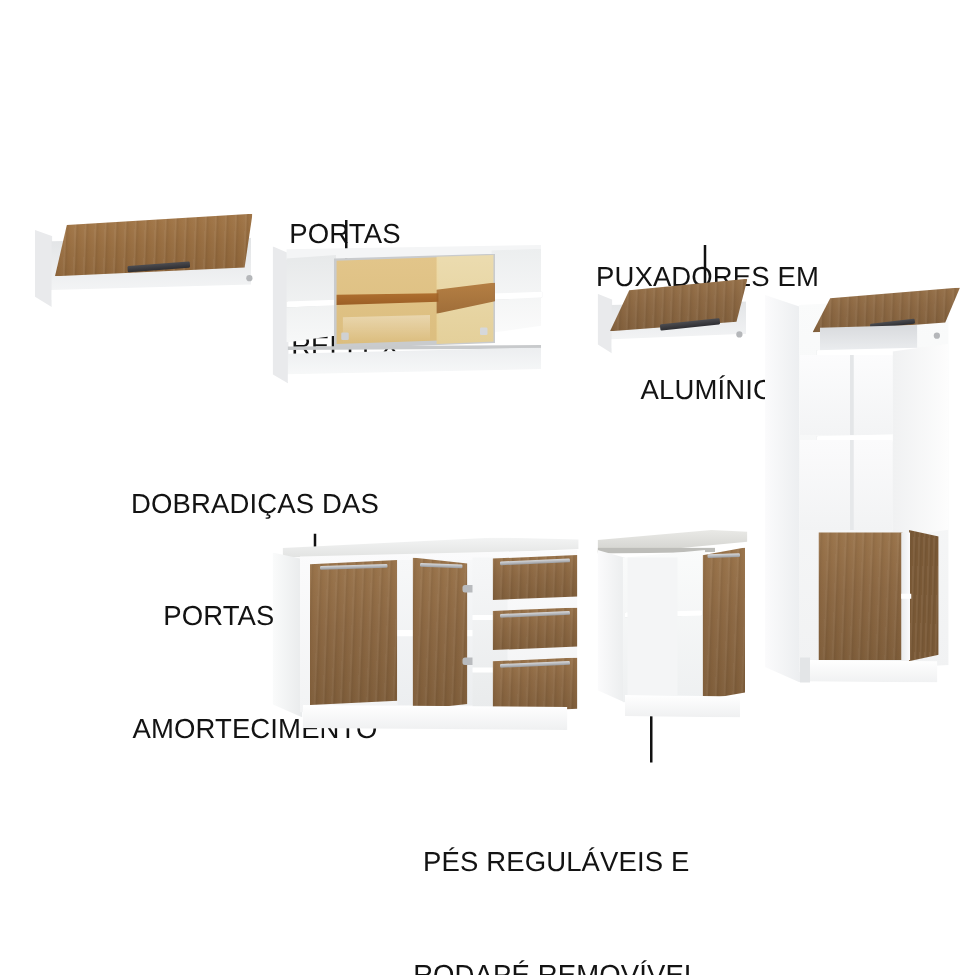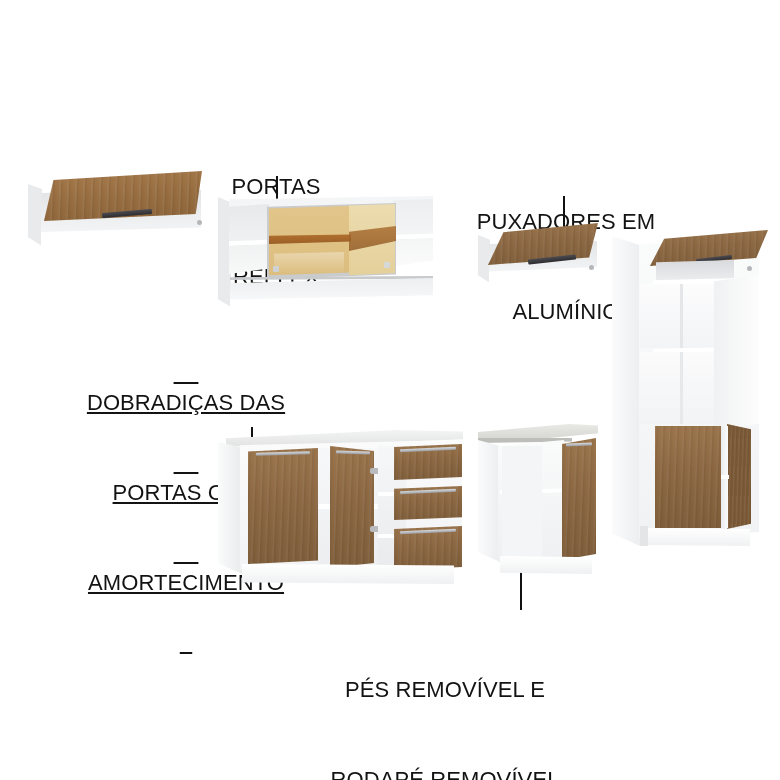--- a/index.html
+++ b/index.html
@@ -92,29 +92,29 @@
     <span>REFLEX</span>
   </div>
   <div class="leader" style="left:276px;top:176px;height:50px;"></div>
 
   <div class="anno" style="left:450px;top:147px;width:232px;">
     <span>PUXADORES EM</span>
     <span>ALUMÍNIO</span>
   </div>
   <div class="leader" style="left:563px;top:196px;height:55px;"></div>
 
-  <div class="anno" style="left:41px;top:328px;width:290px;text-decoration:underline;">
+  <div class="anno" style="left:59px;top:328px;width:290px;">
     <span>DOBRADIÇAS DAS</span>
     <span>PORTAS COM</span>
     <span>AMORTECIMENTO</span>
   </div>
   <div class="leader" style="left:251px;top:427px;height:48px;"></div>
 
   <div class="anno" style="left:300px;top:615px;width:290px;">
-    <span>PÉS REMOVÍVEL E</span>
+    <span>PÉS REGULÁVEIS E</span>
     <span>RODAPÉ REMOVÍVEL</span>
   </div>
   <div class="leader" style="left:520px;top:565px;height:45px;"></div>
 
   <div class="unit" style="left:28px;top:168px;width:172px;height:92px;">
 
     <div class="face w-side" style="left:0;top:16px;width:14px;height:62px;
                 clip-path:polygon(0 0,100% 8%,100% 100%,0 86%);"></div>
 
     <div class="face w-inner" style="left:13px;top:22px;width:160px;height:50px;

